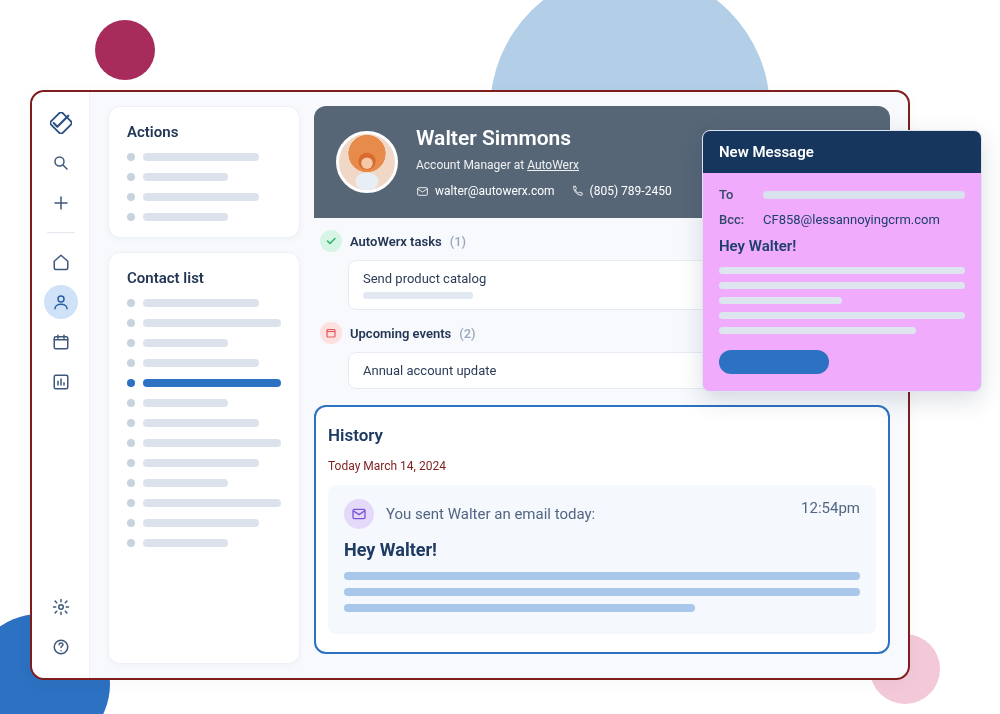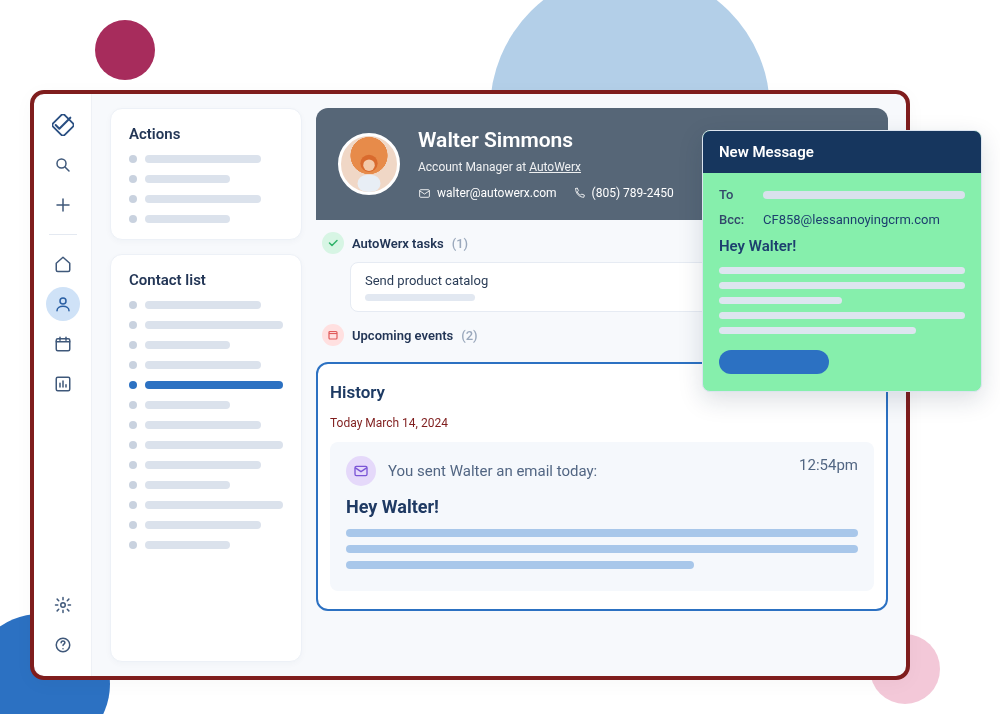--- a/index.html
+++ b/index.html
@@ -18,21 +18,21 @@
   .circle.bottomblue { width: 140px; height: 140px; background: #2c71c2; bottom: -40px; left: -30px; }
   .circle.pink { width: 70px; height: 70px; background: #f3c8d8; bottom: 10px; right: 60px; }
 
   .app-window {
     position: absolute;
     top: 90px;
     left: 30px;
     width: 880px;
     height: 590px;
     background: #f7f9fc;
-    border: 4px solid #7f1d1d;
+    border: 2px solid #7f1d1d;
     border-radius: 14px;
     display: flex;
     z-index: 1;
     box-shadow: 0 4px 20px rgba(0,0,0,0.03);
   }
 
   
   .sidebar {
     width: 58px;
     background: #fff;
@@ -138,21 +138,21 @@
   .history-entry h4 { font-size: 18px; font-weight: 700; color: #1f3a63; margin: 10px 0 12px; }
   .history-bars .hb { height: 8px; background: #a8c7ea; border-radius: 4px; margin-bottom: 8px; }
   .history-bars .hb.long { width: 100%; }
   .history-bars .hb.mid  { width: 68%; }
 
   
   .new-message {
     position: absolute;
     top: 130px; right: 18px;
     width: 280px;
-    background: #86efac;
+    background: #f0abfc;
     border-radius: 8px;
     border: 1px solid #dbe4ef;
     box-shadow: 0 8px 24px rgba(20,40,70,0.15);
     z-index: 5;
     overflow: hidden;
   }
   .new-message .nm-header {
     background: #16365e; color: #fff; padding: 12px 16px; font-weight: 600; font-size: 15px;
   }
   .new-message .nm-body { padding: 14px 16px; font-size: 13px; color: #33486a; }
@@ -373,20 +373,23 @@
         <div class="sec-header">
           <span class="sec-icon red">
             <svg width="12" height="12" viewBox="0 0 24 24" fill="none">
                 <rect x="4" y="5" width="16" height="15" rx="2" stroke="currentColor" stroke-width="2.4"></rect>
                 <path d="M4 9h16" stroke="currentColor" stroke-width="2.4"></path>
               </svg>
           </span>
           <span>Upcoming events</span>
           <span class="count">(2)</span>
         </div>
+        <div class="sec-item">
+          <span>Annual account update</span>
+        </div>
       </div>
 
       <div class="history-card">
         <h3>History</h3>
         <div class="history-date">Today March 14, 2024</div>
         <div class="history-entry">
           <div class="row1">
             <div class="left">
               <span class="mail-badge">
                 <svg width="16" height="16" viewBox="0 0 24 24" fill="none">

